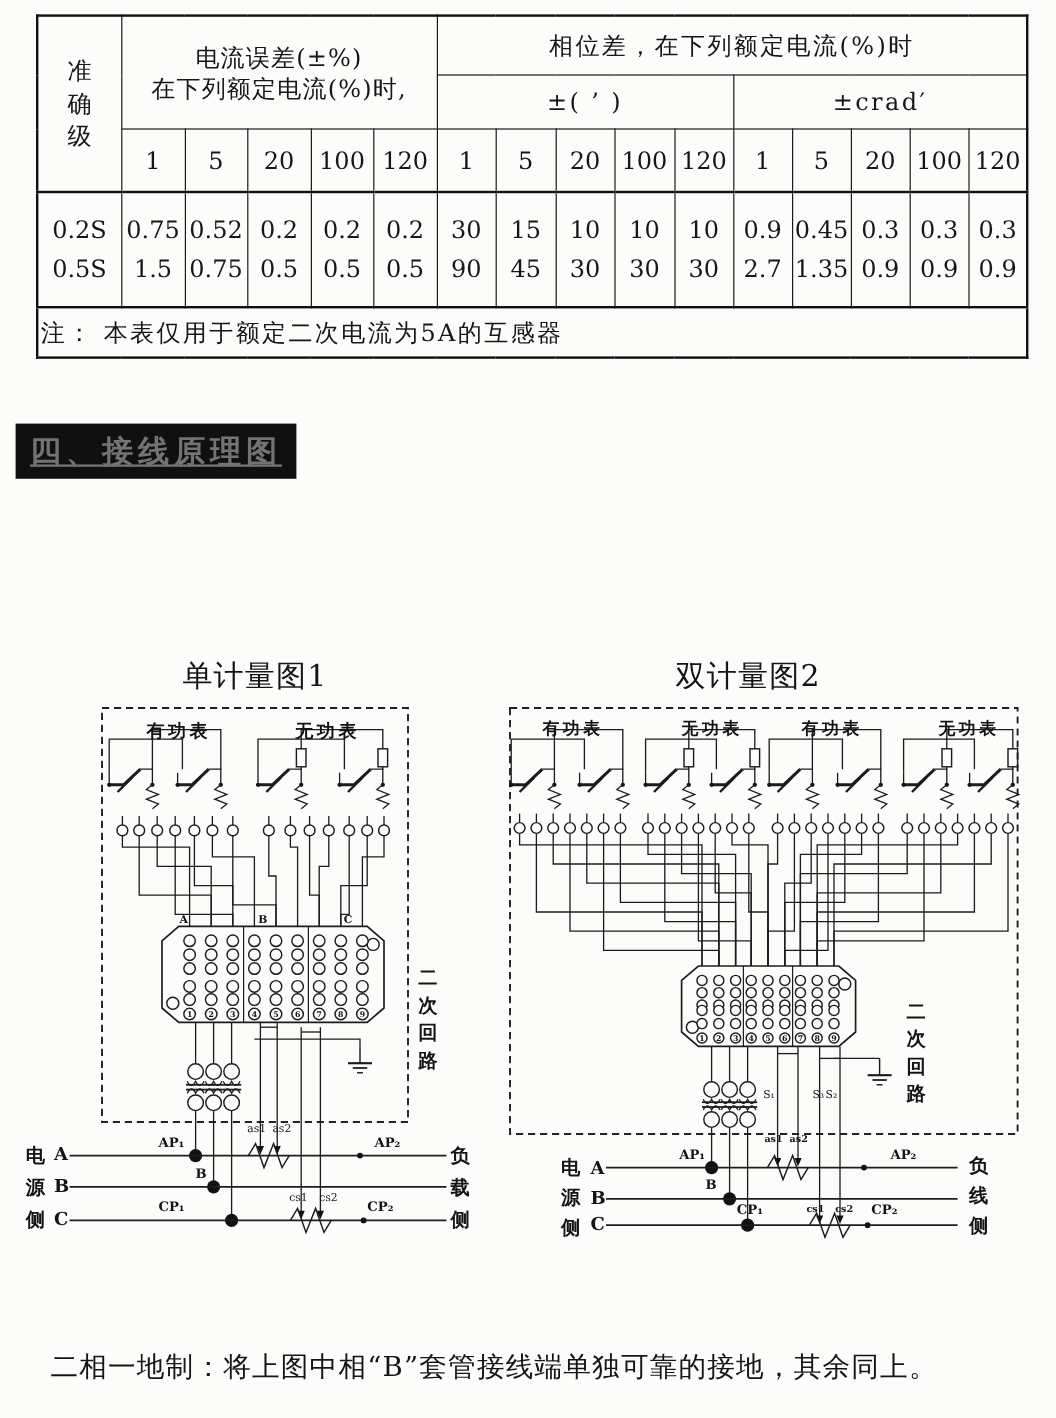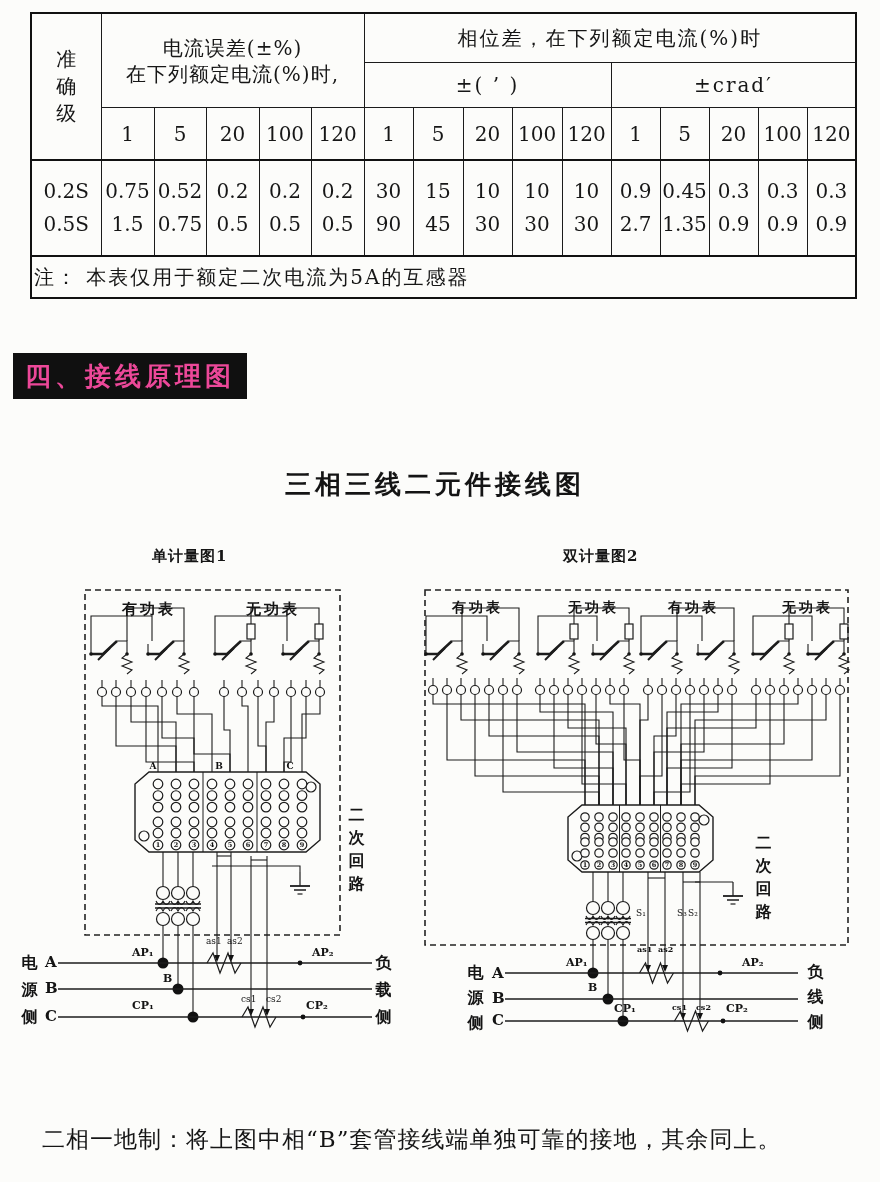--- a/index.html
+++ b/index.html
@@ -17,25 +17,25 @@
   td.hdr2{font-size:20px;letter-spacing:2px;}
   tr.r1 td{height:48px;}
   tr.r2 td{height:44px;}
   tr.r3 td{height:51px;font-size:20px;}
   tr.r4 td{height:94px;border-top:2.4px solid #111;}
   tr.r4 div{line-height:33px;}
   tr.r5 td{height:40px;border-top:2.4px solid #111;text-align:left;padding-left:2px;
            font-size:20px;letter-spacing:2px;}
   
   #section-header{position:absolute;left:13px;top:353px;width:234px;height:46px;
-     background:#101010;color:#ec4899;font-size:26px;font-weight:bold;letter-spacing:4px;
-     display:flex;align-items:center;justify-content:center;}
+     background:#101010;color:#737373;font-size:26px;font-weight:bold;letter-spacing:4px;
+     display:flex;align-items:center;justify-content:center;text-decoration:underline;}
   
   #main-title{position:absolute;left:285px;top:467px;font-size:26px;font-weight:bold;letter-spacing:4px;}
-  .sub-title{position:absolute;font-size:15px;font-weight:bold;letter-spacing:1px;}
+  .sub-title{position:absolute;font-size:25px;font-weight:normal;letter-spacing:1px;}
   
   .lab{position:absolute;white-space:nowrap;color:#141414;}
   .meter-lab{font-size:15px;font-weight:bold;letter-spacing:3px;}
   .vtext{position:absolute;width:19px;word-break:break-all;text-align:center;
          font-weight:bold;color:#141414;}
   .w11{font-size:11px;font-weight:bold;}
   .w9{font-size:9px;font-weight:normal;}
   .w8{font-size:8px;font-weight:bold;}
   .phase{font-size:15px;font-weight:bold;}
   svg text{font-family:"DejaVu Serif","Liberation Serif",serif;}
@@ -167,21 +167,20 @@
       </tr>
       <tr class="r5">
         <td colspan="16">注： 本表仅用于额定二次电流为5A的互感器</td>
       </tr>
     </tbody>
       </table>
   </div>
 
   <div id="section-header">四、接线原理图</div>
 
-  <div id="main-title" class="lab">三相三线二元件接线图</div>
   <div class="sub-title" style="left:152px;top:547px">单计量图1</div>
   <div class="sub-title" style="left:563px;top:547px">双计量图2</div>
 
   <svg id="diagram-svg" style="position:absolute;left:0;top:0" width="880" height="1110" viewBox="0 0 880 1110">
       <rect x="85" y="590" width="255" height="345" fill="none" stroke="#222" stroke-width="1.6" stroke-dasharray="6 4"></rect>
       <polyline points="91,654 103,654 117,641" fill="none" stroke="#1c1c1c" stroke-width="2.5"></polyline>
       <line x1="98" y1="660" x2="110" y2="648" stroke="#1c1c1c" stroke-width="2"></line>
       <circle cx="91" cy="654" r="1.8" fill="#111"></circle>
       <circle cx="127" cy="654" r="1.8" fill="#111"></circle>
       <polyline points="117,641 127,641 127,654" fill="none" stroke="#1c1c1c" stroke-width="1.1"></polyline>

